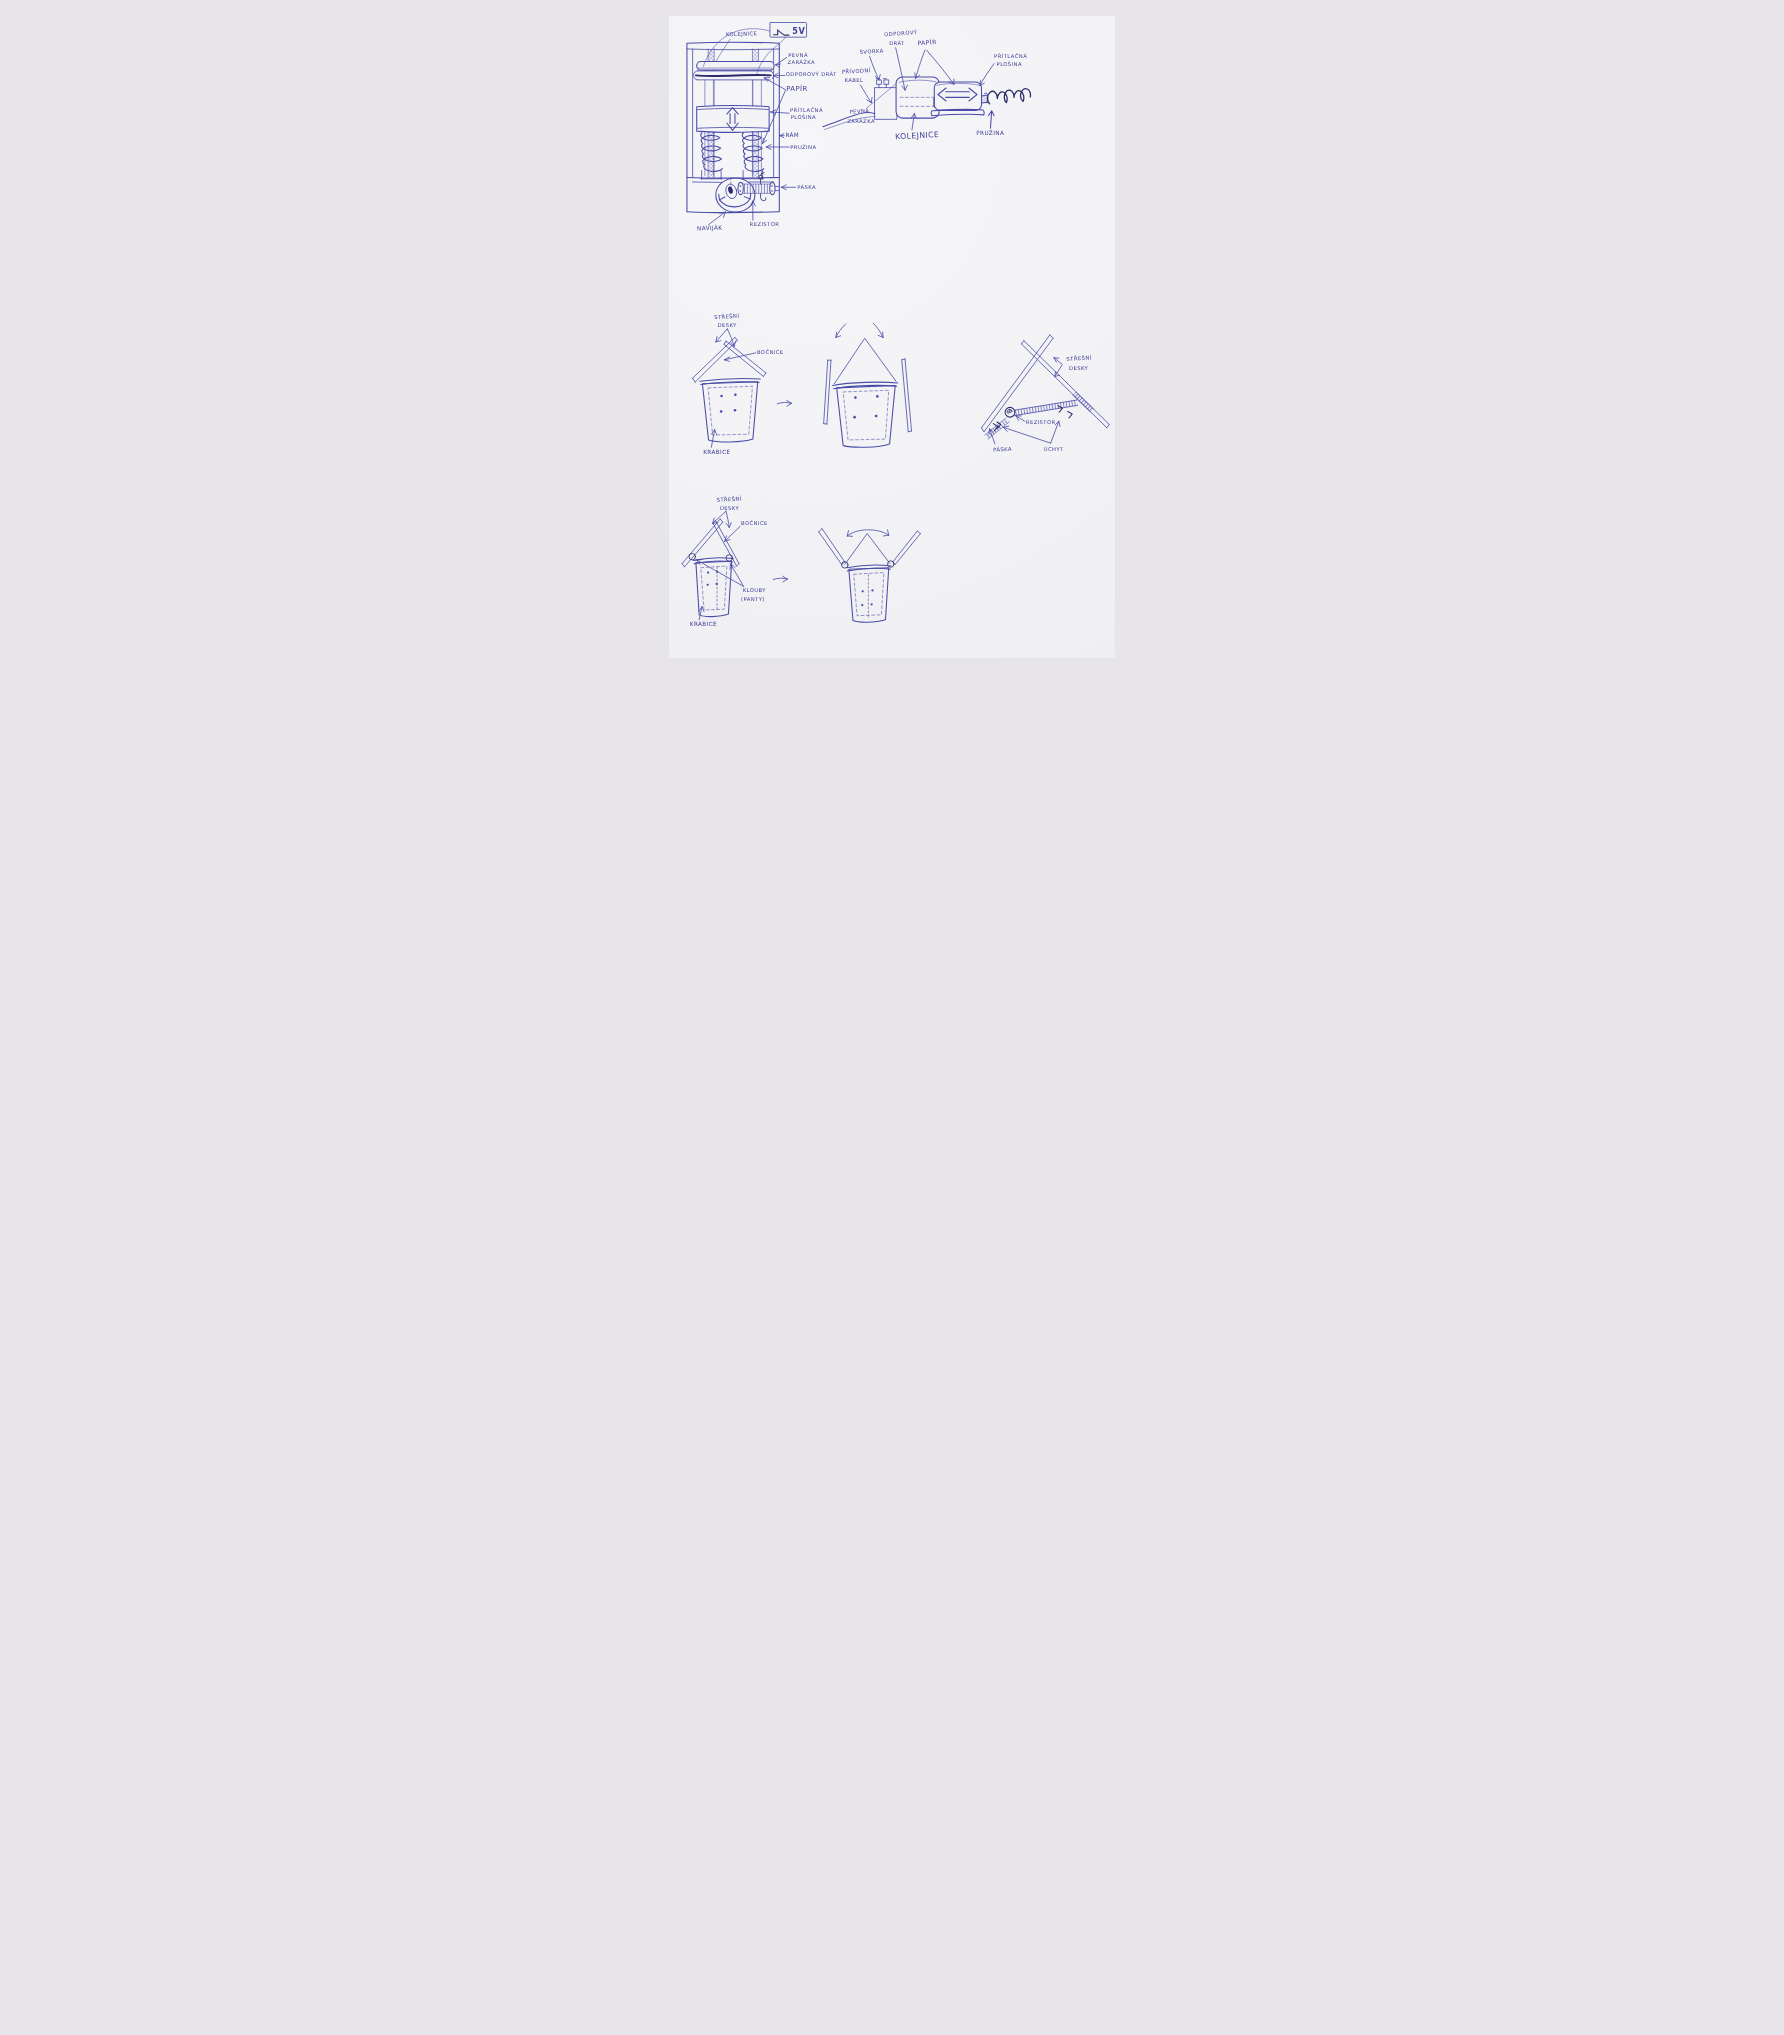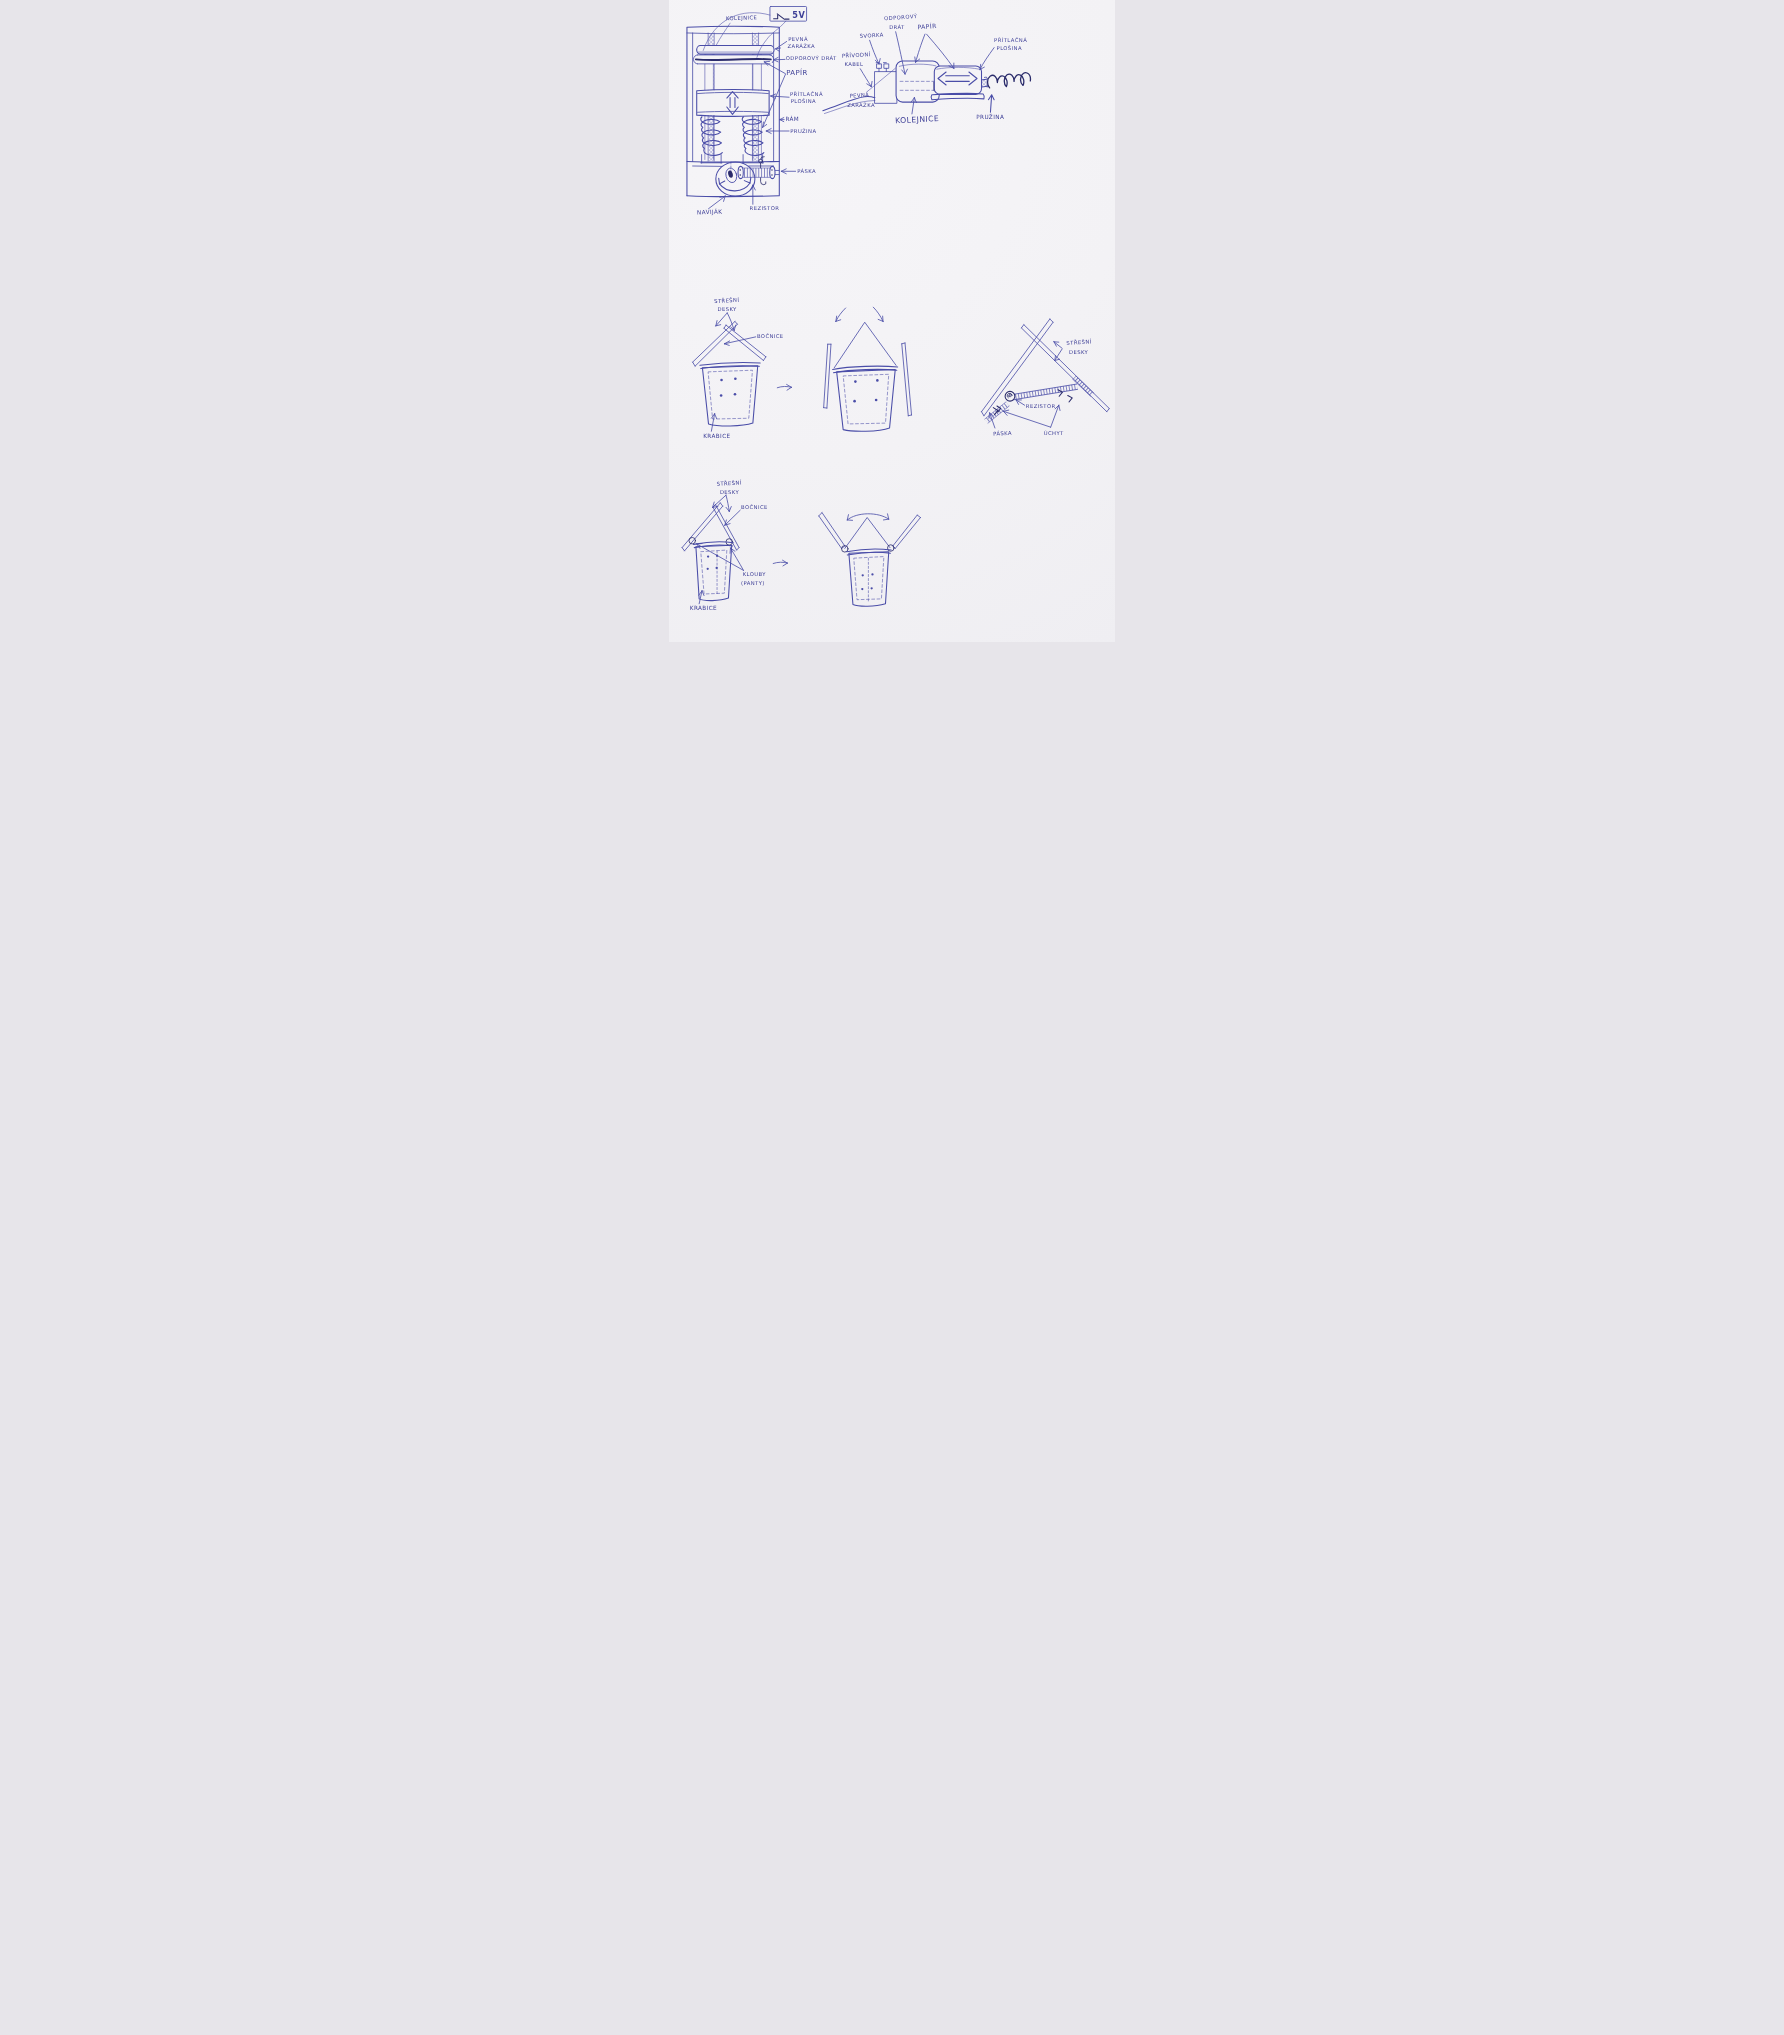--- a/index.html
+++ b/index.html
@@ -1,20 +1,20 @@
 <!DOCTYPE html>
 <html style="font-size:6.5px"><head>
 <meta charset="utf-8">
 <style>
   :root{
     --ink:#4a4da8; --ink2:#3a3d92; --dark:#2b2c6b; --paper:#f4f3f6;
   }
   html,body{margin:0;padding:0;background:#e7e5ea;}
   .sheet{
-    width:446px;height:642px;position:relative;margin:0 auto;
+    width:446px;height:642px;position:relative;margin:16px auto;
     background:var(--paper);
     background-image:radial-gradient(circle at 30% 20%, #f6f5f8 0%, #f3f2f5 55%, #efeef2 100%);
     overflow:hidden;
   }
   svg{position:absolute;left:0;top:0;}
   .s{stroke:var(--ink);fill:none;stroke-width:2;stroke-linecap:round;stroke-linejoin:round;}
   .s2{stroke-width:2.6;}
   .s3{stroke-width:3.2;}
   .thin{stroke-width:1.4;}
   .dk{stroke:var(--dark);}

